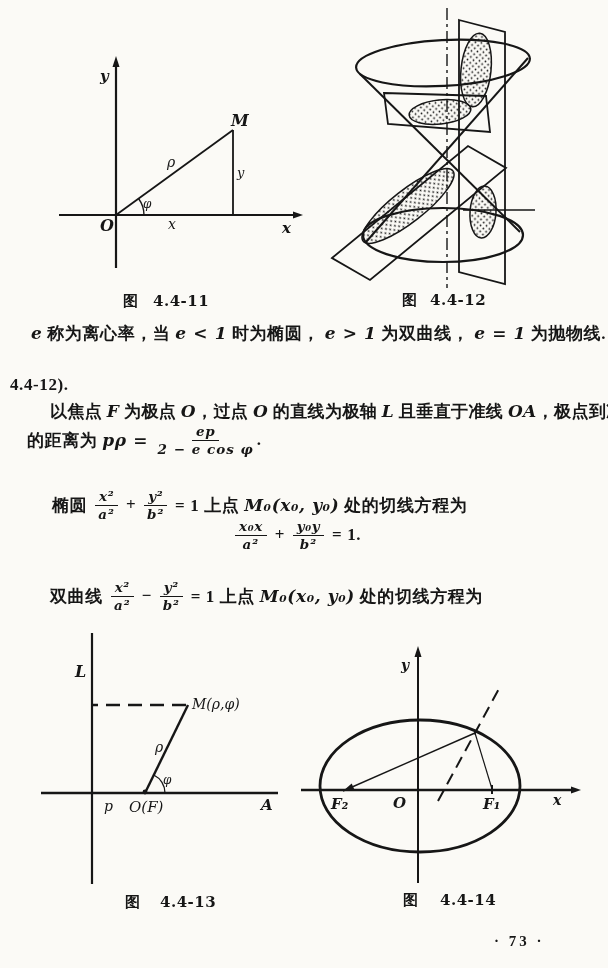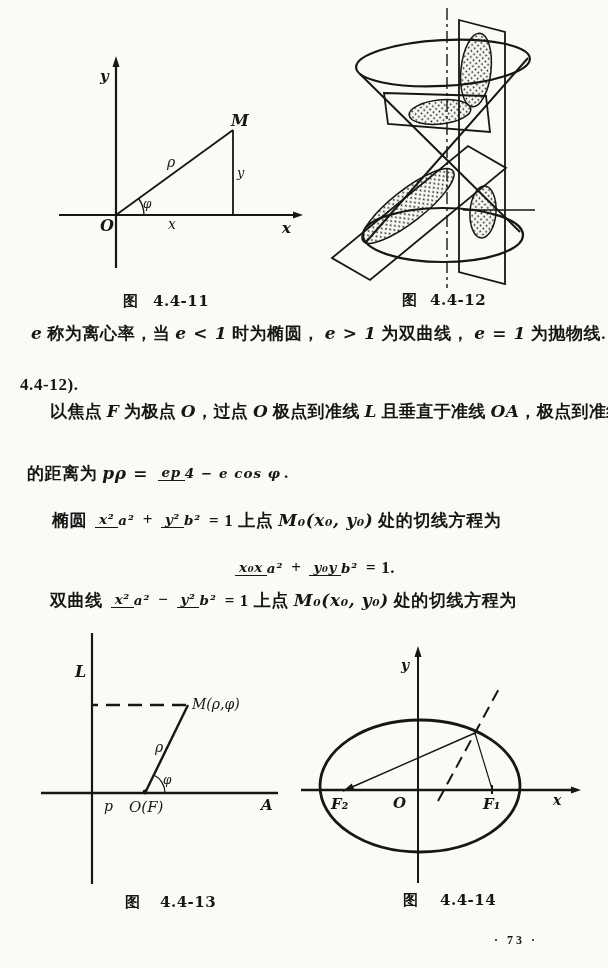--- a/index.html
+++ b/index.html
@@ -6,26 +6,26 @@
   .page{position:relative;width:608px;height:968px;margin:0 auto;background:#fbfaf6;
         color:#161616;font-family:"Liberation Serif",serif;overflow:hidden;}
   svg{position:absolute;overflow:visible;}
   svg text{fill:#161616;font-family:"DejaVu Serif",serif;}
   .svglab{font-style:italic;font-weight:bold;}
   .svgsm{font-style:italic;}
   .cap{font-weight:bold;font-size:15px;letter-spacing:.5px;}
   .line{position:absolute;font-size:17px;font-weight:600;letter-spacing:.6px;white-space:nowrap;text-align:center;}
   .line span{white-space:pre;}
   .it{font-style:italic;font-family:"DejaVu Serif",serif;}
-  .mathline{display:flex;align-items:center;margin-top:33px;}
-  .frac{display:inline-flex;flex-direction:row;align-items:center;line-height:1.05;
+  .mathline{display:flex;align-items:center;}
+  .frac{display:inline-flex;flex-direction:column;align-items:center;line-height:1.05;
         font-size:13.5px;margin:0 3px;vertical-align:middle;}
   .frac .num{padding:0 4px 1px;border-bottom:1.5px solid #161616;}
   .frac .den{padding-top:1px;letter-spacing:1px;}
-  .pagenum{position:absolute;left:494px;top:933px;font-size:12px;font-weight:bold;
+  .pagenum{position:absolute;left:494px;top:933px;font-size:15px;font-weight:bold;
            letter-spacing:3px;}
 </style>
 </head>
 <body>
 
 <div class="page">
 
   <svg style="left:55px;top:50px" width="255" height="265" viewBox="0 0 255 265">
     <line x1="61" y1="14" x2="61" y2="218" stroke="#161616" stroke-width="2.2"></line>
     <polygon points="61,6 57.5,17 64.5,17" fill="#161616"></polygon>
@@ -72,55 +72,55 @@
       <tspan x="84" y="303" class="cap">图</tspan>
       <tspan x="112" y="303" class="cap">4.4-12</tspan>
     </text>
   </svg>
 
   <div class="line" style="left:31px;top:322px">
     <span class="it">e</span><span> 称为离心率，当 </span><span class="it">e &lt; 1</span><span> 时为椭圆， </span><span class="it">e &gt; 1</span><span> 为双曲线， </span><span class="it">e = 1</span><span> 为抛物线.</span>
   </div>
 
 
-  <div class="line" style="left:20px;top:375px">
+  <div class="line" style="left:10px;top:375px">
     <span>4.4-12).</span>
   </div>
 
   <div class="line" style="left:50px;top:400px;letter-spacing:.4px">
-    <span>以焦点 </span><span class="it">F</span><span> 为极点 </span><span class="it">O</span><span>，过点 </span><span class="it">O</span><span> 极点到准线 </span><span class="it">L</span><span> 且垂直于准线 </span><span class="it">OA</span><span>，极点到准线</span>
+    <span>以焦点 </span><span class="it">F</span><span> 为极点 </span><span class="it">O</span><span>，过点 </span><span class="it">O</span><span> 的直线为极轴 </span><span class="it">L</span><span> 且垂直于准线 </span><span class="it">OA</span><span>，极点到准线</span>
   </div>
 
   <div class="line mathline" style="left:27px;top:420px;height:40px">
     <span>的距离为 </span>
       <span class="it">p</span>
       <span class="it">ρ = </span>
-      <span class="frac"><span class="num it">ep</span><span class="den it">4 − e cos φ</span></span>
+      <span class="frac"><span class="num it">ep</span><span class="den it">2 − e cos φ</span></span>
       <span>.</span>
   </div>
 
 
-  <div class="line mathline" style="left:52px;top:468px;height:38px">
+  <div class="line mathline" style="left:52px;top:486px;height:38px">
     <span>椭圆 </span>
       <span class="frac"><span class="num it">x²</span><span class="den it">a²</span></span>
       <span> + </span>
       <span class="frac"><span class="num it">y²</span><span class="den it">b²</span></span>
       <span> = 1 上点 </span>
       <span class="it">M₀(x₀, y₀)</span>
       <span> 处的切线方程为</span>
   </div>
 
   <div class="line mathline" style="left:232px;top:515px;height:40px">
     <span class="frac"><span class="num it">x₀x</span><span class="den it">a²</span></span>
       <span> + </span>
       <span class="frac"><span class="num it">y₀y</span><span class="den it">b²</span></span>
       <span> = 1.</span>
   </div>
 
-  <div class="line mathline" style="left:50px;top:547px;height:40px">
+  <div class="line mathline" style="left:50px;top:576px;height:40px">
     <span>双曲线 </span>
       <span class="frac"><span class="num it">x²</span><span class="den it">a²</span></span>
       <span> − </span>
       <span class="frac"><span class="num it">y²</span><span class="den it">b²</span></span>
       <span> = 1 上点 </span>
       <span class="it">M₀(x₀, y₀)</span>
       <span> 处的切线方程为</span>
   </div>
 
   <svg style="left:35px;top:625px" width="255" height="292" viewBox="0 0 255 292">

